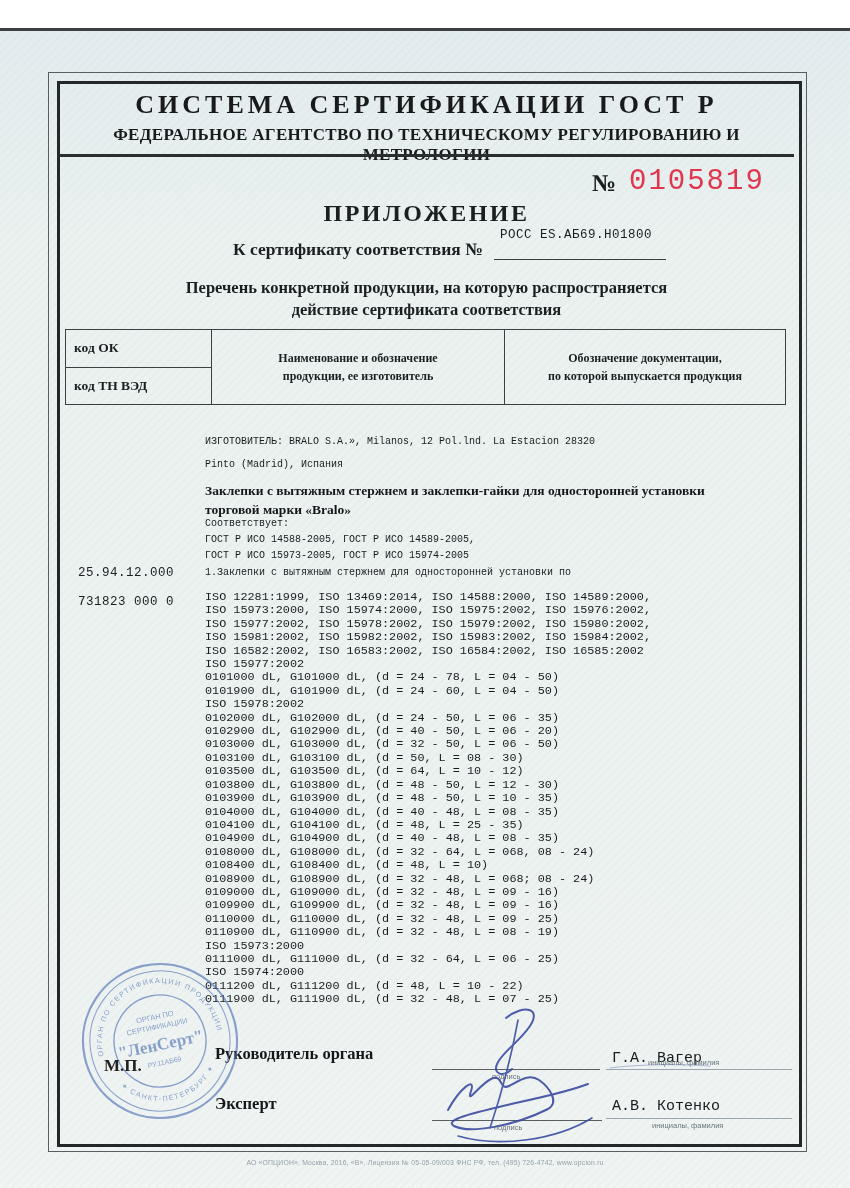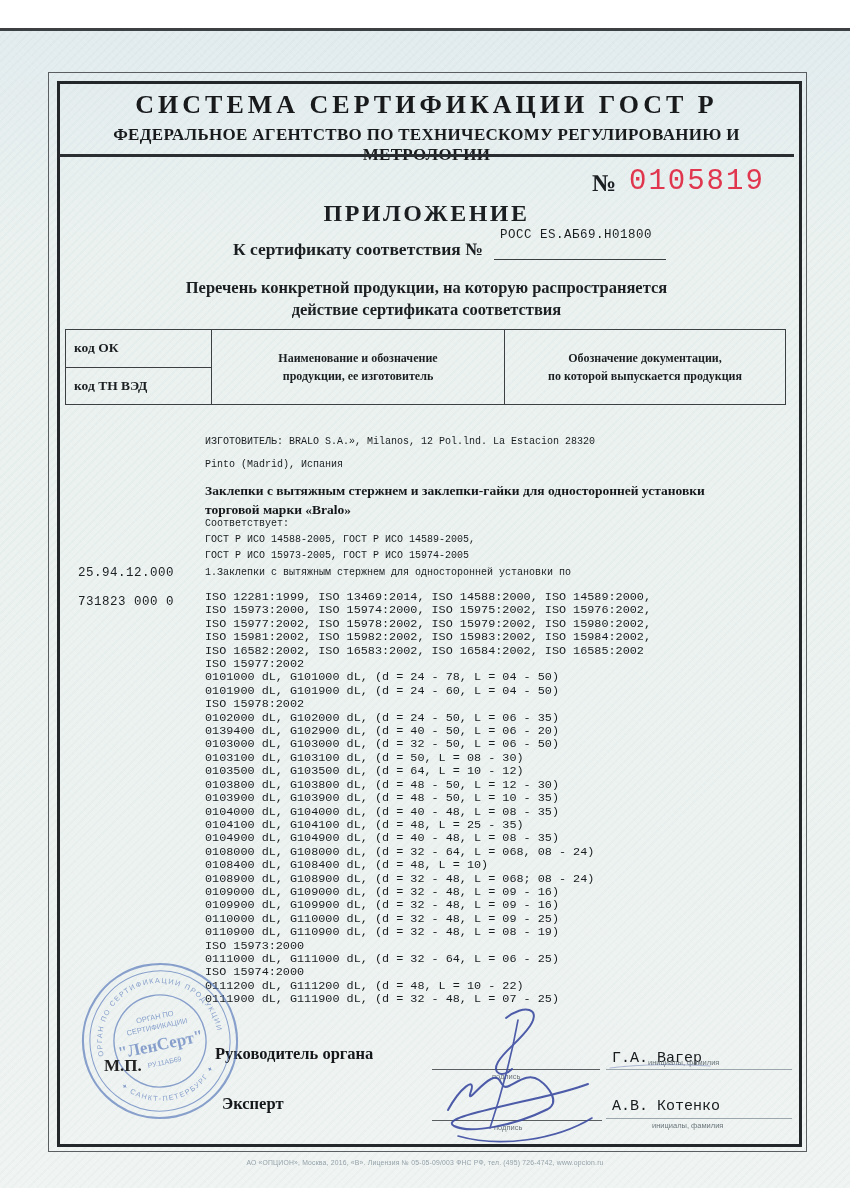--- a/index.html
+++ b/index.html
@@ -104,21 +104,21 @@
       <div>ISO 12281:1999, ISO 13469:2014, ISO 14588:2000, ISO 14589:2000,</div>
       <div>ISO 15973:2000, ISO 15974:2000, ISO 15975:2002, ISO 15976:2002,</div>
       <div>ISO 15977:2002, ISO 15978:2002, ISO 15979:2002, ISO 15980:2002,</div>
       <div>ISO 15981:2002, ISO 15982:2002, ISO 15983:2002, ISO 15984:2002,</div>
       <div>ISO 16582:2002, ISO 16583:2002, ISO 16584:2002, ISO 16585:2002</div>
       <div>ISO 15977:2002</div>
       <div>0101000 dL, G101000 dL, (d = 24 - 78, L = 04 - 50)</div>
       <div>0101900 dL, G101900 dL, (d = 24 - 60, L = 04 - 50)</div>
       <div>ISO 15978:2002</div>
       <div>0102000 dL, G102000 dL, (d = 24 - 50, L = 06 - 35)</div>
-      <div>0139400 dL, G102900 dL, (d = 40 - 50, L = 06 - 20)</div>
+      <div>0102900 dL, G102900 dL, (d = 40 - 50, L = 06 - 20)</div>
       <div>0103000 dL, G103000 dL, (d = 32 - 50, L = 06 - 50)</div>
       <div>0103100 dL, G103100 dL, (d = 50, L = 08 - 30)</div>
       <div>0103500 dL, G103500 dL, (d = 64, L = 10 - 12)</div>
       <div>0103800 dL, G103800 dL, (d = 48 - 50, L = 12 - 30)</div>
       <div>0103900 dL, G103900 dL, (d = 48 - 50, L = 10 - 35)</div>
       <div>0104000 dL, G104000 dL, (d = 40 - 48, L = 08 - 35)</div>
       <div>0104100 dL, G104100 dL, (d = 48, L = 25 - 35)</div>
       <div>0104900 dL, G104900 dL, (d = 40 - 48, L = 08 - 35)</div>
       <div>0108000 dL, G108000 dL, (d = 32 - 64, L = 068, 08 - 24)</div>
       <div>0108400 dL, G108400 dL, (d = 48, L = 10)</div>
@@ -158,21 +158,21 @@
     </g>
   </svg>
 
   <div class="abs role" style="left:215px;top:1016px;text-align:right;">Руководитель органа</div>
   <div class="abs sigrule" style="left:432px;top:1041px;width:168px;"></div>
   <div class="abs tiny" style="left:492px;top:1044px;">подпись</div>
   <div class="abs name" style="left:612px;top:1022px;">Г.А. Вагер</div>
   <div class="abs namerule" style="left:606px;top:1041px;width:186px;"></div>
   <div class="abs tiny" style="left:648px;top:1030px;">инициалы, фамилия</div>
 
-  <div class="abs role" style="left:222px;top:1066px;font-family:Liberation Serif, serif;">Эксперт</div>
+  <div class="abs role" style="left:215px;top:1066px;font-family:Liberation Serif, serif;">Эксперт</div>
   <div class="abs sigrule" style="left:432px;top:1092px;width:170px;"></div>
   <div class="abs tiny" style="left:494px;top:1095px;">подпись</div>
   <div class="abs name" style="left:612px;top:1070px;">А.В. Котенко</div>
   <div class="abs namerule" style="left:606px;top:1090px;width:186px;"></div>
   <div class="abs tiny" style="left:652px;top:1093px;">инициалы, фамилия</div>
 
   <div class="abs mp" style="left:104px;top:1028px;">М.П.</div>
 
   <svg class="abs sigink" style="left:0;top:0;" width="850" height="1188" viewBox="0 0 850 1188">
     <g fill="none" stroke="#3a4aa0" stroke-width="2" stroke-linecap="round" opacity="0.9">

